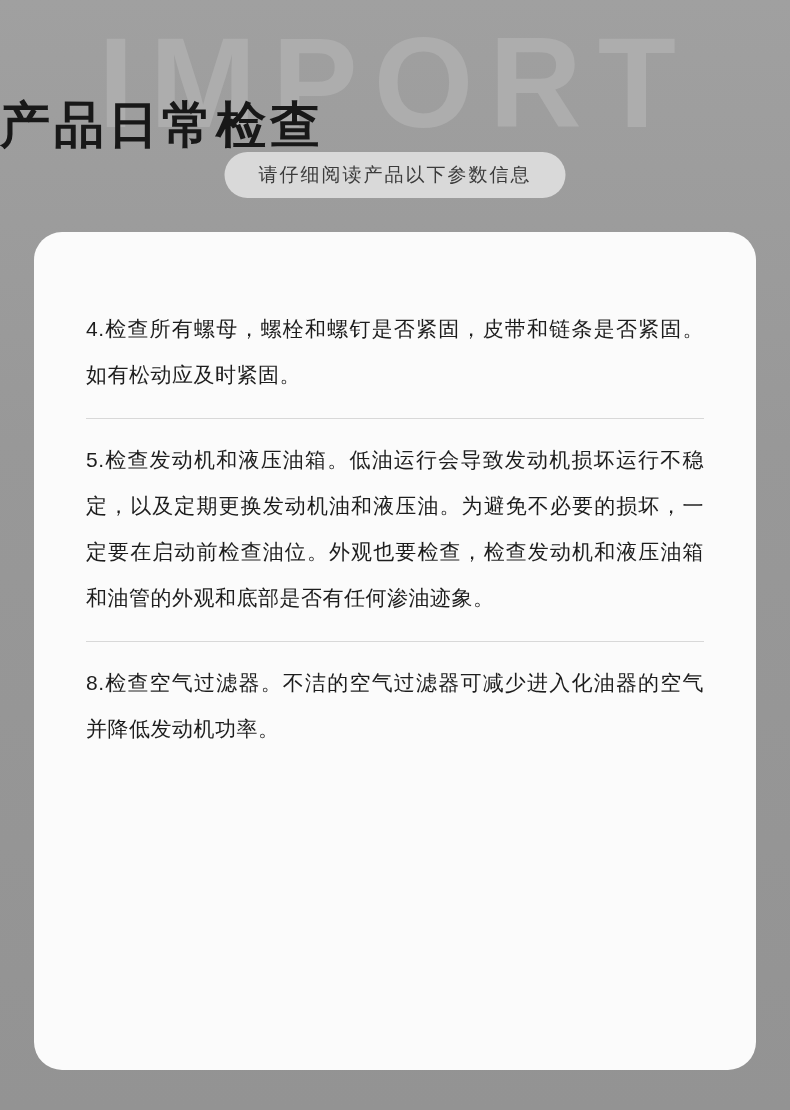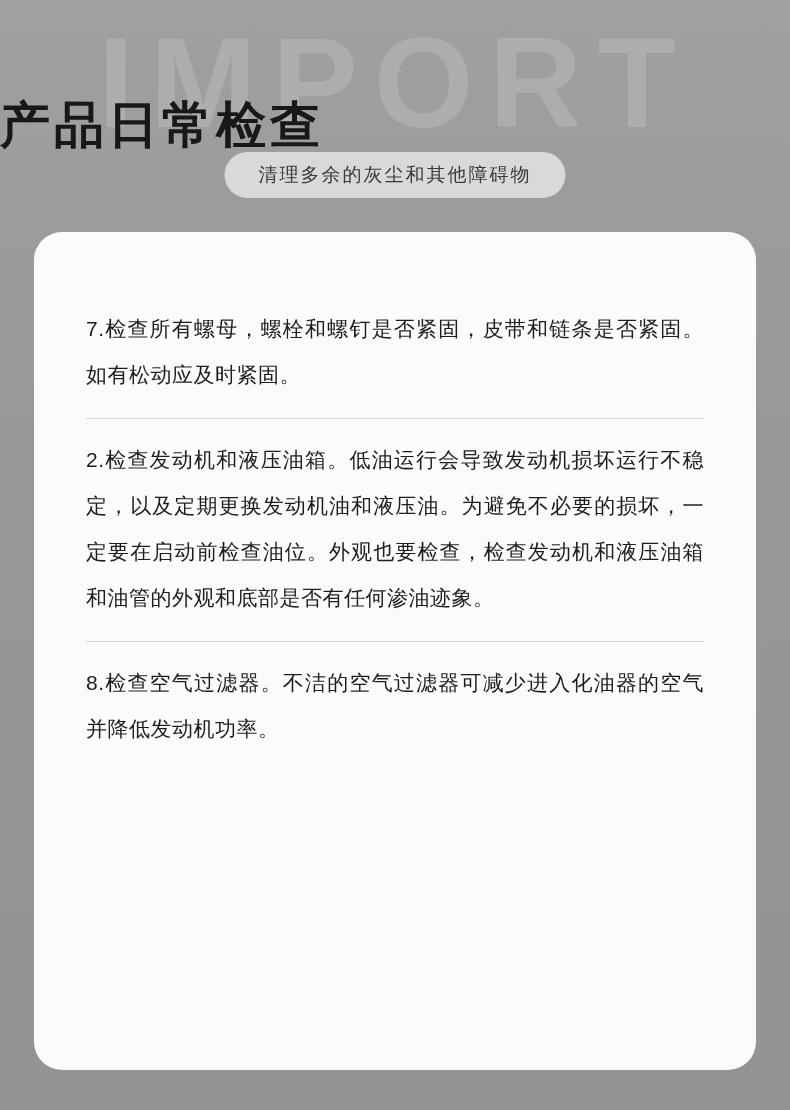--- a/index.html
+++ b/index.html
@@ -99,30 +99,30 @@
   }
 </style>
 </head>
 <body>
 
 <div class="page">
 
   <div class="header">
     <div class="ghost-word">IMPORT</div>
     <h1 class="main-title">产品日常检查</h1>
-    <div class="subtitle-pill">清理多余的灰尘和其他障碍物</div>
+    <div class="subtitle-pill">请仔细阅读产品以下参数信息</div>
   </div>
 
   <div class="card">
     <div class="items">
       <div class="item">
-        <div class="item-text">7.检查所有螺母，螺栓和螺钉是否紧固，皮带和链条是否紧固。如有松动应及时紧固。</div>
+        <div class="item-text">4.检查所有螺母，螺栓和螺钉是否紧固，皮带和链条是否紧固。如有松动应及时紧固。</div>
       </div>
       <div class="item">
-        <div class="item-text">2.检查发动机和液压油箱。低油运行会导致发动机损坏运行不稳定，以及定期更换发动机油和液压油。为避免不必要的损坏，一定要在启动前检查油位。外观也要检查，检查发动机和液压油箱和油管的外观和底部是否有任何渗油迹象。</div>
+        <div class="item-text">5.检查发动机和液压油箱。低油运行会导致发动机损坏运行不稳定，以及定期更换发动机油和液压油。为避免不必要的损坏，一定要在启动前检查油位。外观也要检查，检查发动机和液压油箱和油管的外观和底部是否有任何渗油迹象。</div>
       </div>
       <div class="item">
         <div class="item-text">8.检查空气过滤器。不洁的空气过滤器可减少进入化油器的空气并降低发动机功率。</div>
       </div>
     </div>
   </div>
 
 </div>
 
 </body></html>

